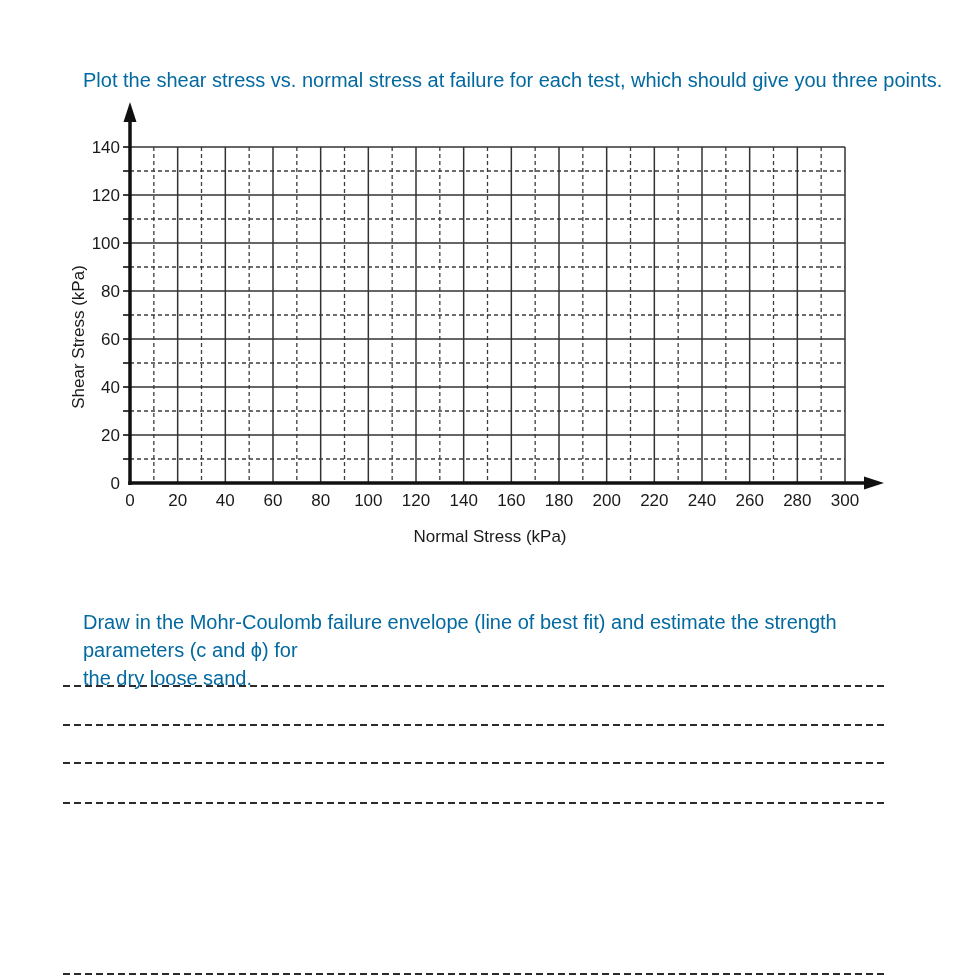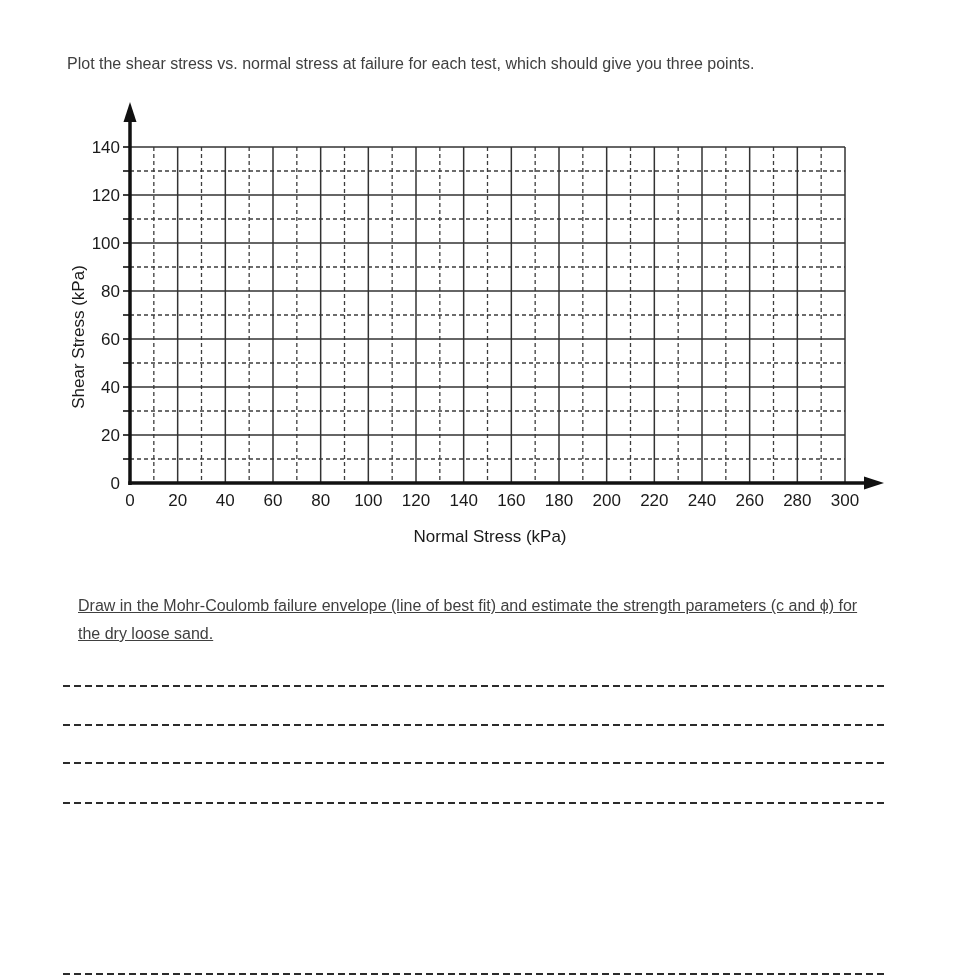--- a/index.html
+++ b/index.html
@@ -7,28 +7,28 @@
     position: relative;
     width: 967px;
     height: 979px;
     background: #ffffff;
     overflow: hidden;
     font-family: "Liberation Sans", sans-serif;
     color: #1b1b1b;
   }
   .para {
     position: absolute;
-    margin: 0;
-    font-size: 16px;
+    margin: 16px;
+    font-size: 20px;
     line-height: 28px;
     white-space: pre-line;
-    color: #404040;
+    color: #0369a1;
   }
   #p1 { left: 67px; top: 50px;  width: 860px; }
-  #p2 { left: 78px; top: 592px; width: 840px; text-decoration: underline; }
+  #p2 { left: 67px; top: 592px; width: 840px; }
   #p3 { left: 67px; top: 846px; width: 840px; }
 
   .chart-wrap {
     position: absolute;
     left: 0; top: 90px;
     width: 967px; height: 465px;
   }
   svg text {
     font-family: "Liberation Sans", sans-serif;
     fill: #1a1a1a;

